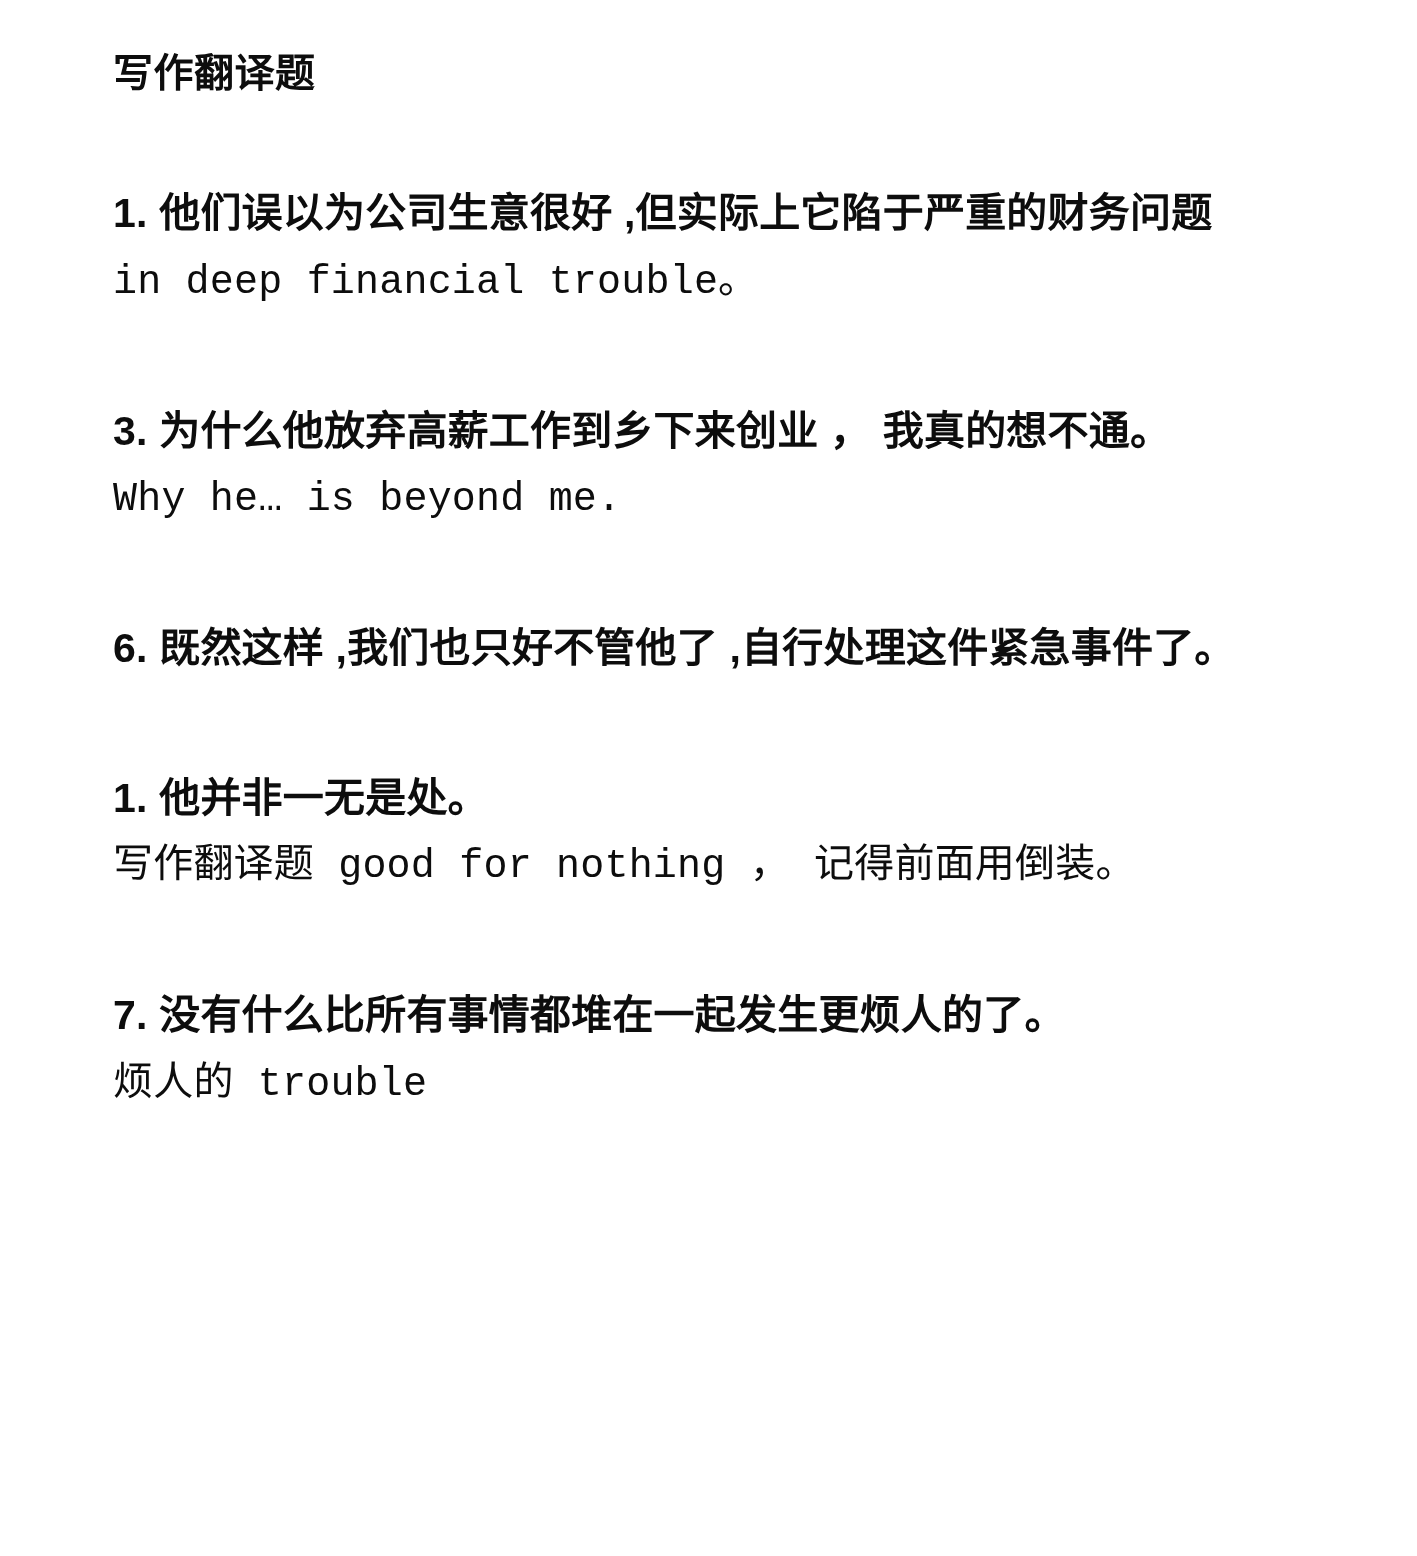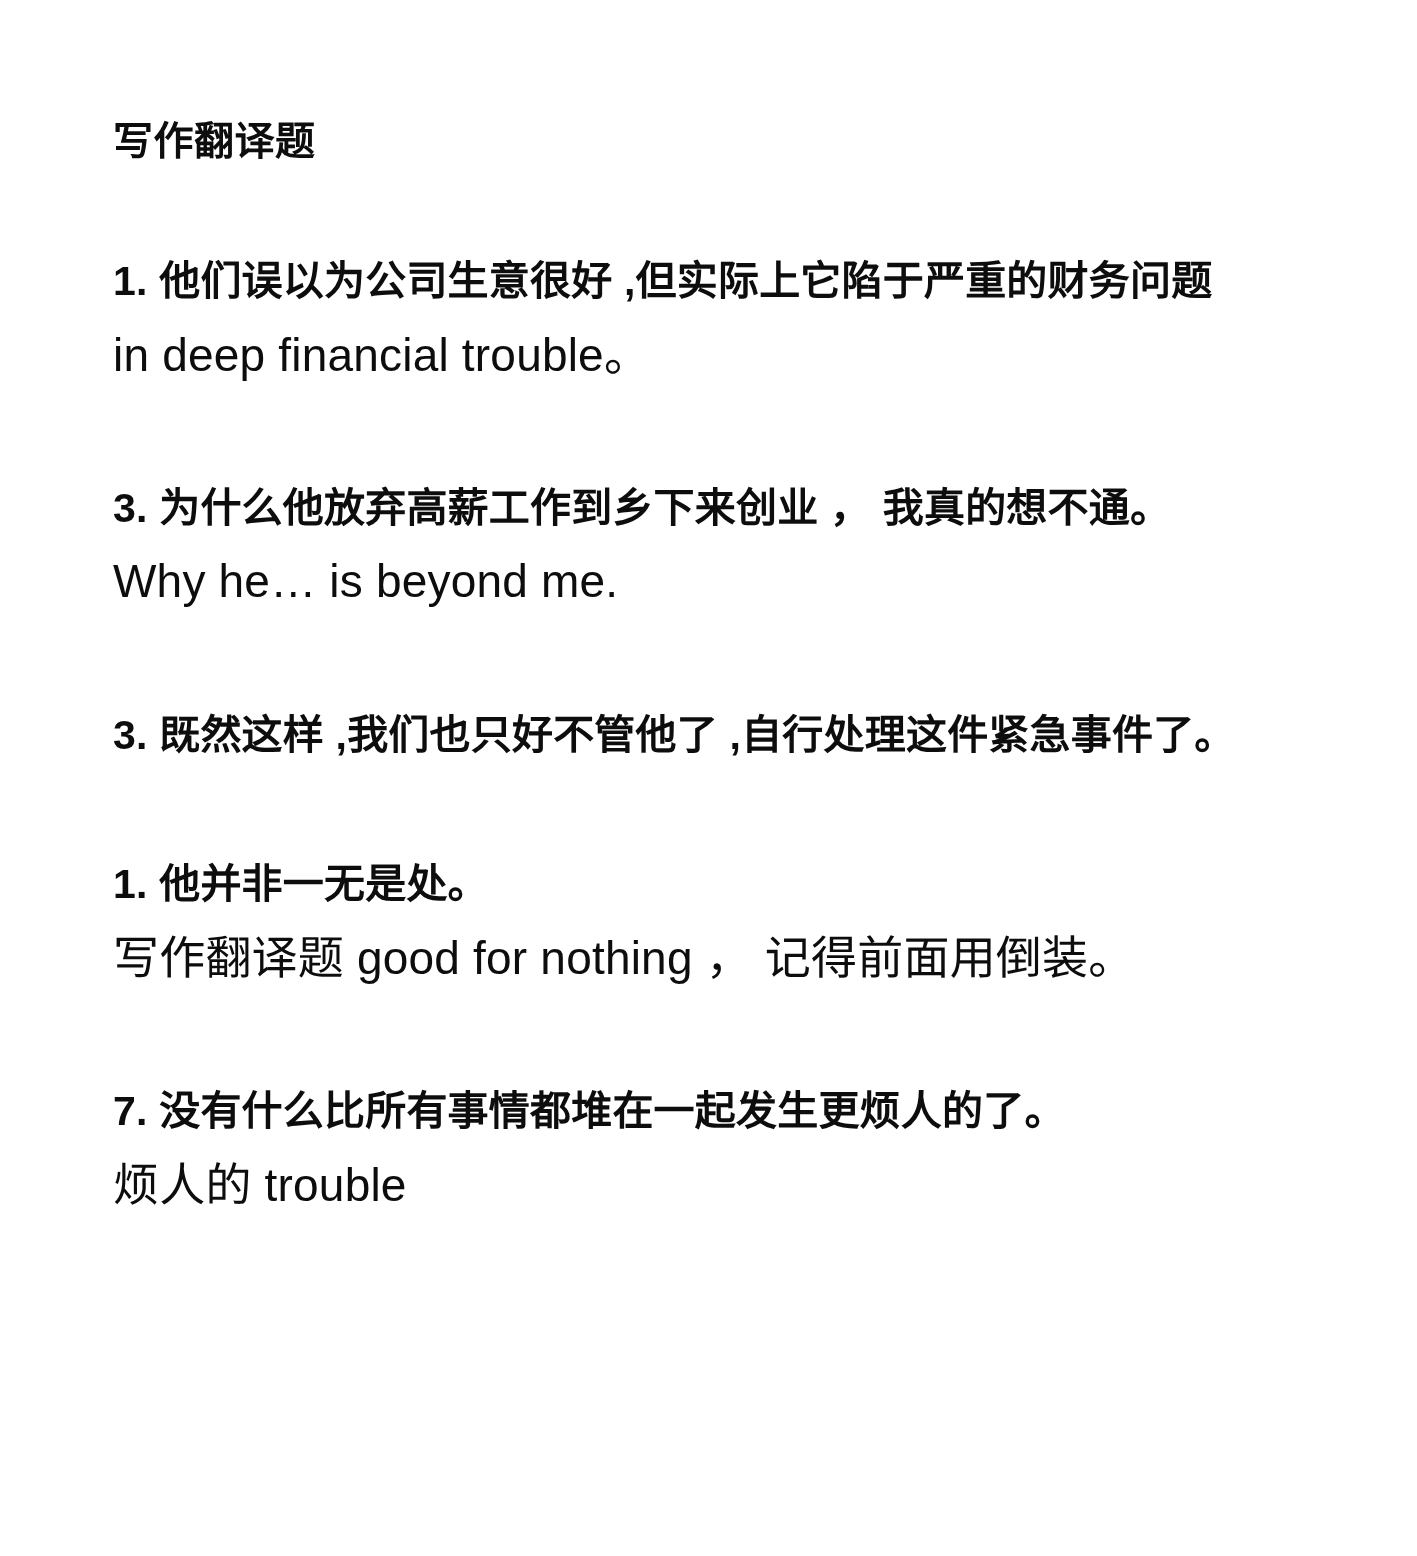--- a/index.html
+++ b/index.html
@@ -12,21 +12,21 @@
     width: 1417px;
     min-height: 1556px;
     font-family: "Liberation Sans", "DejaVu Sans", sans-serif;
     color: #0d0d0d;
     -webkit-font-smoothing: antialiased;
   }
   .page {
     box-sizing: border-box;
     width: 1417px;
     min-height: 1556px;
-    padding: 116px 110px 40px 113px;
+    padding: 48px 110px 40px 113px;
   }
   .doc-title {
     font-size: 40px;
     font-weight: 700;
     line-height: 1.25;
     letter-spacing: 0.5px;
     margin: 0 0 84px 0;
   }
   .qa-block {
     margin: 0 0 86px 0;
@@ -35,46 +35,47 @@
     margin-bottom: 0;
   }
   .q-line {
     font-size: 41px;
     font-weight: 700;
     line-height: 1.55;
     margin: 0;
     letter-spacing: 0.2px;
   }
   .a-line {
-    font-size: 46px;
+    font-size: 40px;
     font-weight: 400;
     line-height: 1.55;
     margin: 6px 0 0 0;
     letter-spacing: 0.2px;
+    font-family: Liberation Mono, monospace;
   }
 </style>
 </head>
 <body>
 
 <div class="page">
 
   <h1 class="doc-title">写作翻译题</h1>
 
   <div class="qa-block">
     <p class="q-line">1. 他们误以为公司生意很好 ,但实际上它陷于严重的财务问题</p>
     <p class="a-line">in deep financial trouble。</p>
   </div>
 
   <div class="qa-block">
     <p class="q-line">3. 为什么他放弃高薪工作到乡下来创业 ， 我真的想不通。</p>
     <p class="a-line">Why he… is beyond me.</p>
   </div>
 
   <div class="qa-block">
-    <p class="q-line">3. 既然这样 ,我们也只好不管他了 ,自行处理这件紧急事件了。</p>
+    <p class="q-line">6. 既然这样 ,我们也只好不管他了 ,自行处理这件紧急事件了。</p>
   </div>
 
   <div class="qa-block">
     <p class="q-line">1. 他并非一无是处。</p>
     <p class="a-line">写作翻译题 good for nothing ， 记得前面用倒装。</p>
   </div>
 
   <div class="qa-block">
     <p class="q-line">7. 没有什么比所有事情都堆在一起发生更烦人的了。</p>
     <p class="a-line">烦人的 trouble</p>

